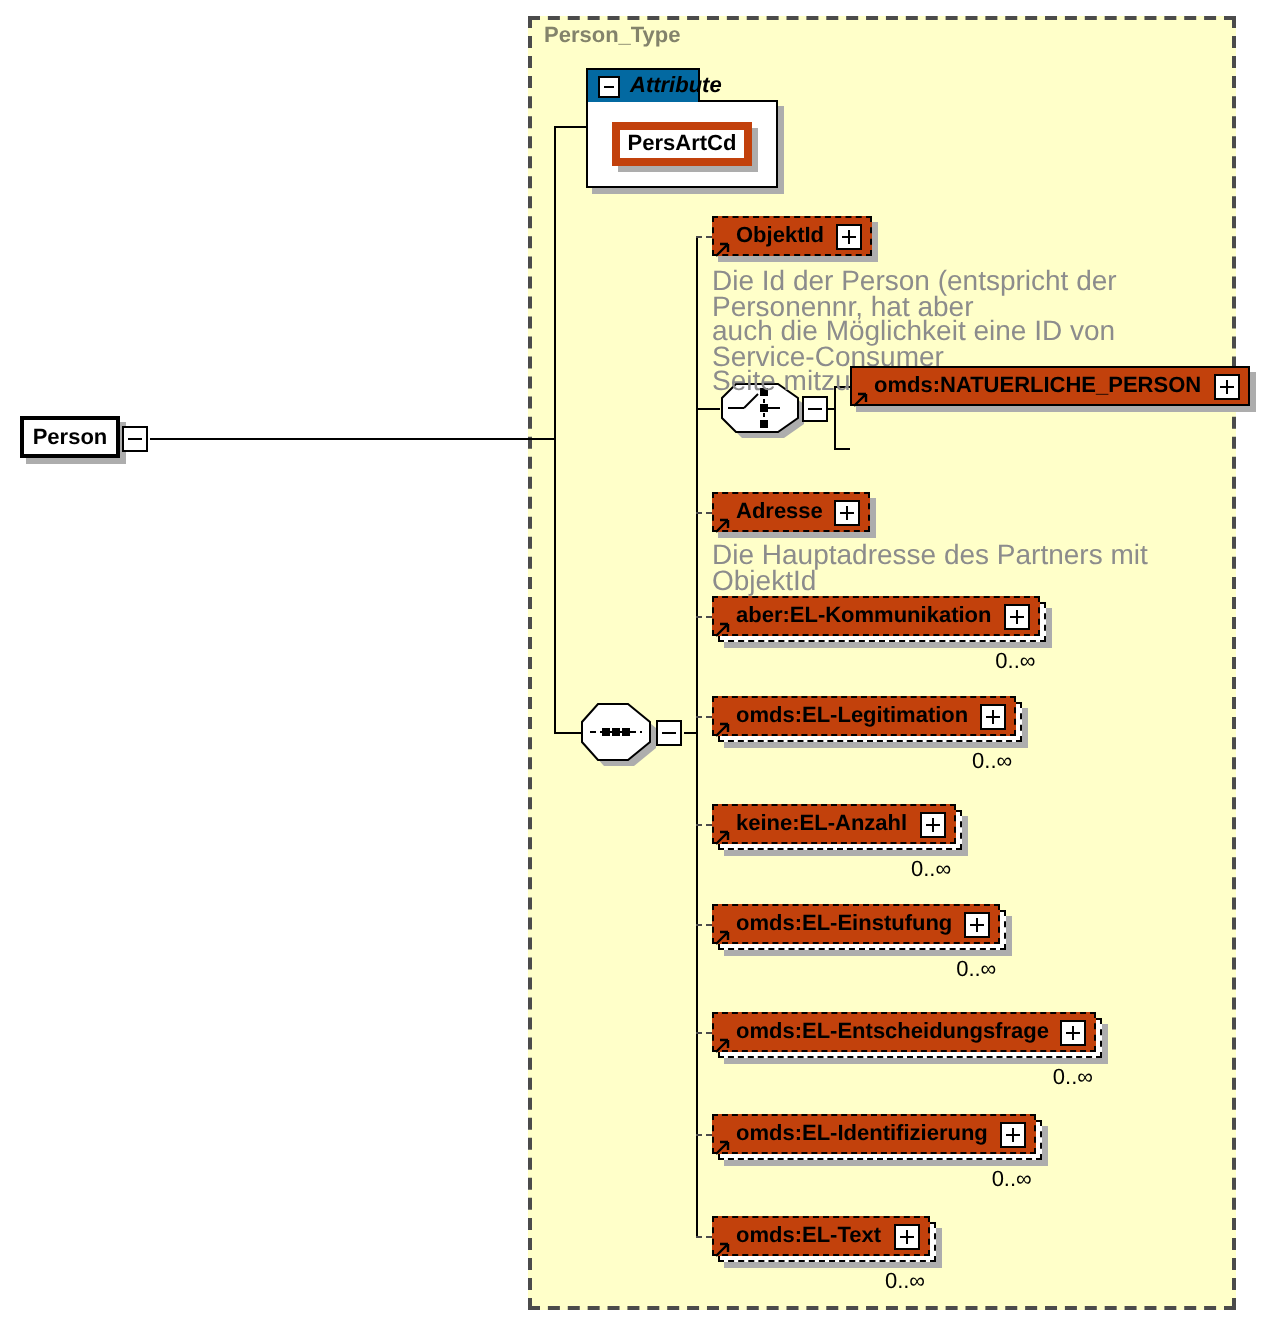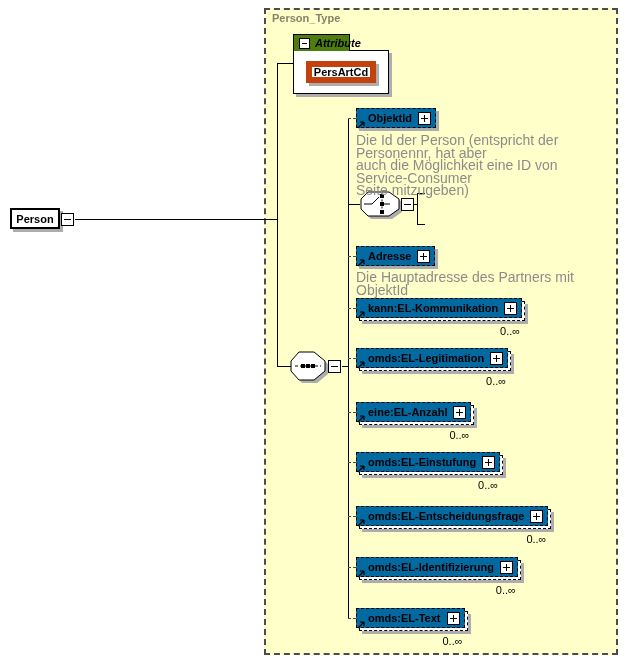--- a/index.html
+++ b/index.html
@@ -11,21 +11,21 @@
   .frame-label{position:absolute;font-size:11px;font-weight:bold;color:#83836b;white-space:nowrap;}
 
   
   .hl{position:absolute;height:1px;background:#000;}
   .vl{position:absolute;width:1px;background:#000;}
   .hd{position:absolute;height:0;border-top:1px dashed #4b4b4b;}
 
   
   .el-wrap{position:absolute;display:inline-block;}
   .box{position:relative;z-index:2;display:flex;align-items:center;box-sizing:border-box;
-       height:20px;padding:0 4px 0 11px;background:#0369a1;border:1px solid #000;
+       height:20px;padding:0 4px 0 11px;background:#c2410c;border:1px solid #000;
        font-size:11px;font-weight:bold;color:#000;white-space:nowrap;}
   .box .lbl{margin-right:6px;}
   .single .box{box-shadow:3px 3px 0 #adadad;}
   .box.dashed{border-style:dashed;}
   .multi::after{content:"";position:absolute;left:3px;top:3px;right:-3px;bottom:-3px;
        border:1px dashed #000;background:#fff;box-shadow:3px 3px 0 #adadad;z-index:1;}
   .occurs{position:absolute;z-index:3;top:calc(100% + 7px);right:2px;
        font-size:11px;color:#000;white-space:nowrap;}
 
   
@@ -40,26 +40,26 @@
   .exp.sm{width:11px;height:11px;}
   .exp.sm::before{top:4px;}
 
   
   .rootbox{position:absolute;box-sizing:border-box;display:flex;align-items:center;justify-content:center;
        background:#fff;border:2px solid #000;box-shadow:3px 3px 0 #adadad;
        font-size:11px;font-weight:bold;}
 
   
   .attr-tab{position:absolute;z-index:2;box-sizing:border-box;display:flex;align-items:center;gap:5px;
-       padding:0 5px;background:#4d7c0f;border:1px solid #000;border-bottom:none;
+       padding:0 5px;background:#0369a1;border:1px solid #000;border-bottom:none;
        font-size:11px;font-style:italic;font-weight:bold;}
   .attr-body{position:absolute;z-index:1;box-sizing:border-box;background:#fff;border:1px solid #000;
        box-shadow:3px 3px 0 #adadad;}
   .attrbox{position:absolute;z-index:3;box-sizing:border-box;display:flex;align-items:center;justify-content:center;
-       background:#fff;border:6px solid #c2410c;box-shadow:3px 3px 0 #adadad;
+       background:#fff;border:4px solid #c2410c;box-shadow:3px 3px 0 #adadad;
        font-size:11px;font-weight:bold;}
 
   
   .ann{position:absolute;font-size:14px;line-height:12.5px;color:#8c8c8c;white-space:pre-line;}
 
   .conn{position:absolute;}
 </style>
 </head>
 <body>
 
@@ -134,38 +134,47 @@
         <path d="M3 10 L9 4 M9 4 L5 4 M9 4 L9 8" stroke="#000" stroke-width="1.2" fill="none"></path>
       </svg>
       <span class="lbl">ObjektId</span>
       <span class="exp plus"></span>
     </div>
   </div>
   <div class="ann" style="left:356px;top:134px;width:250px;">Die Id der Person (entspricht der Personennr, hat aber
 auch die Möglichkeit eine ID von Service-Consumer
 Seite mitzugeben)</div>
 
+  <div class="el-wrap single" style="left:425px;top:183px;">
+    <div class="box">
+      <svg class="ref" width="13" height="13">
+        <path d="M3 10 L9 4 M9 4 L5 4 M9 4 L9 8" stroke="#000" stroke-width="1.2" fill="none"></path>
+      </svg>
+      <span class="lbl">omds:NATUERLICHE_PERSON</span>
+      <span class="exp plus"></span>
+    </div>
+  </div>
 
   <div class="el-wrap single" style="left:356px;top:246px;">
     <div class="box dashed">
       <svg class="ref" width="13" height="13">
         <path d="M3 10 L9 4 M9 4 L5 4 M9 4 L9 8" stroke="#000" stroke-width="1.2" fill="none"></path>
       </svg>
       <span class="lbl">Adresse</span>
       <span class="exp plus"></span>
     </div>
   </div>
   <div class="ann" style="left:356px;top:271px;width:250px;">Die Hauptadresse des Partners mit ObjektId</div>
 
   <div class="el-wrap multi" style="left:356px;top:298px;">
     <div class="box dashed">
       <svg class="ref" width="13" height="13">
         <path d="M3 10 L9 4 M9 4 L5 4 M9 4 L9 8" stroke="#000" stroke-width="1.2" fill="none"></path>
       </svg>
-      <span class="lbl">kann:EL-Kommunikation</span>
+      <span class="lbl">aber:EL-Kommunikation</span>
       <span class="exp plus"></span>
     </div>
     <span class="occurs">0..∞</span>
   </div>
 
   <div class="el-wrap multi" style="left:356px;top:348px;">
     <div class="box dashed">
       <svg class="ref" width="13" height="13">
         <path d="M3 10 L9 4 M9 4 L5 4 M9 4 L9 8" stroke="#000" stroke-width="1.2" fill="none"></path>
       </svg>
@@ -173,21 +182,21 @@
       <span class="exp plus"></span>
     </div>
     <span class="occurs">0..∞</span>
   </div>
 
   <div class="el-wrap multi" style="left:356px;top:402px;">
     <div class="box dashed">
       <svg class="ref" width="13" height="13">
         <path d="M3 10 L9 4 M9 4 L5 4 M9 4 L9 8" stroke="#000" stroke-width="1.2" fill="none"></path>
       </svg>
-      <span class="lbl">eine:EL-Anzahl</span>
+      <span class="lbl">keine:EL-Anzahl</span>
       <span class="exp plus"></span>
     </div>
     <span class="occurs">0..∞</span>
   </div>
 
   <div class="el-wrap multi" style="left:356px;top:452px;">
     <div class="box dashed">
       <svg class="ref" width="13" height="13">
         <path d="M3 10 L9 4 M9 4 L5 4 M9 4 L9 8" stroke="#000" stroke-width="1.2" fill="none"></path>
       </svg>

